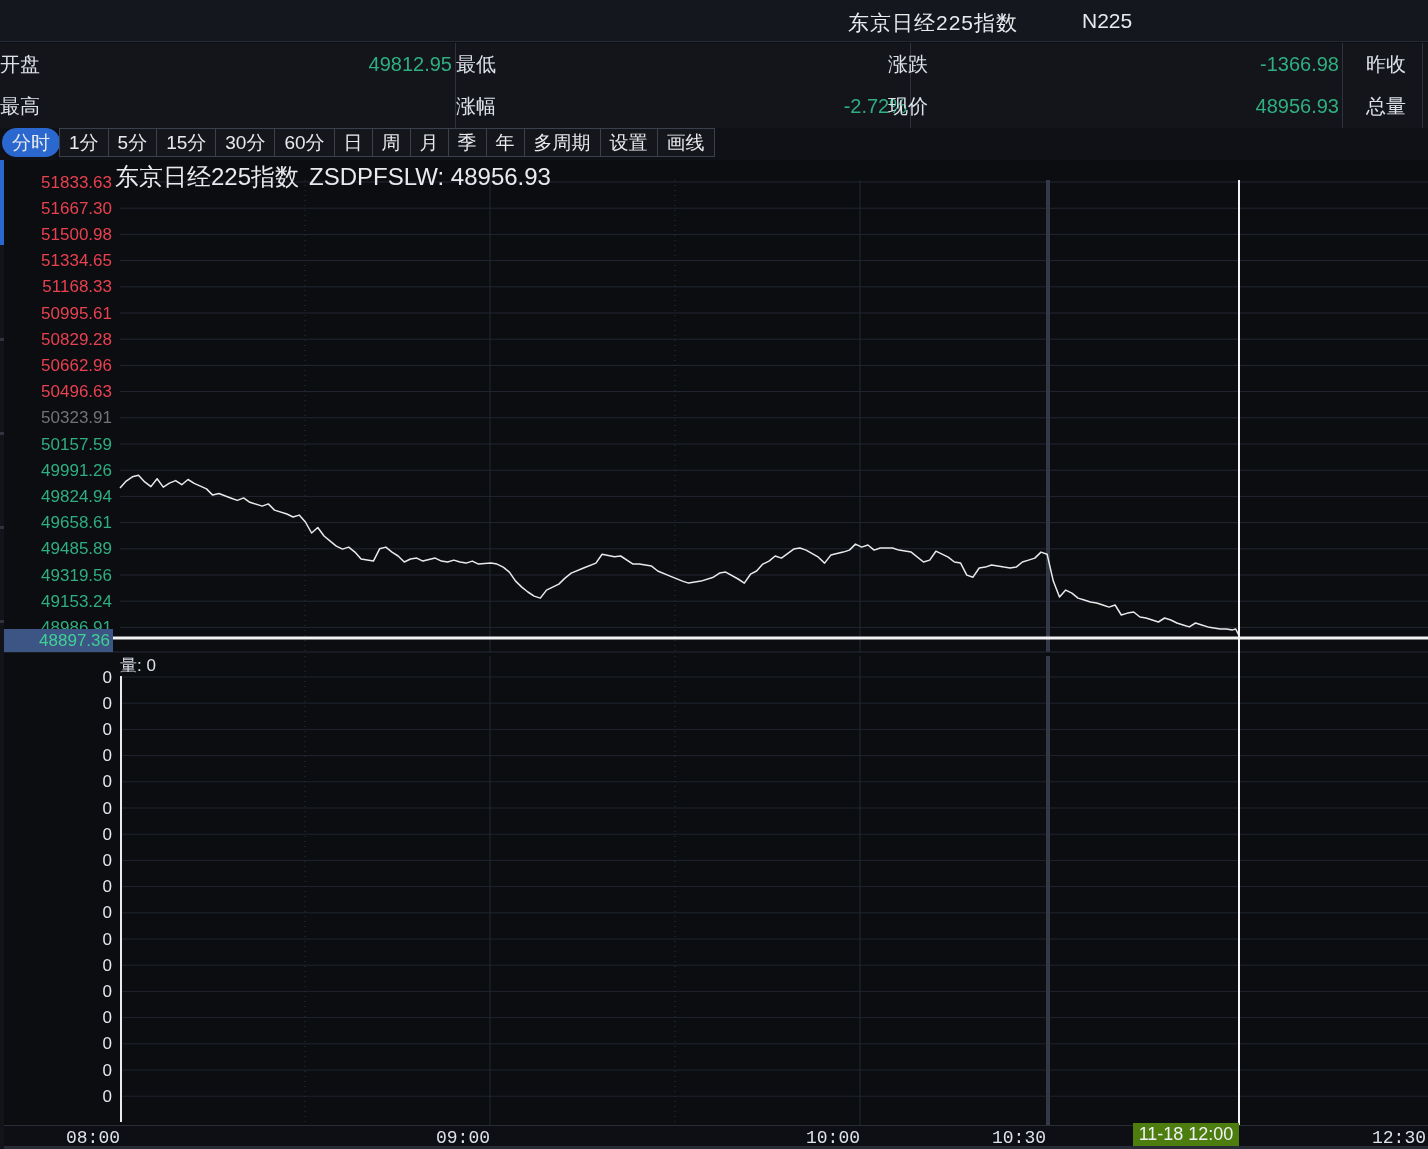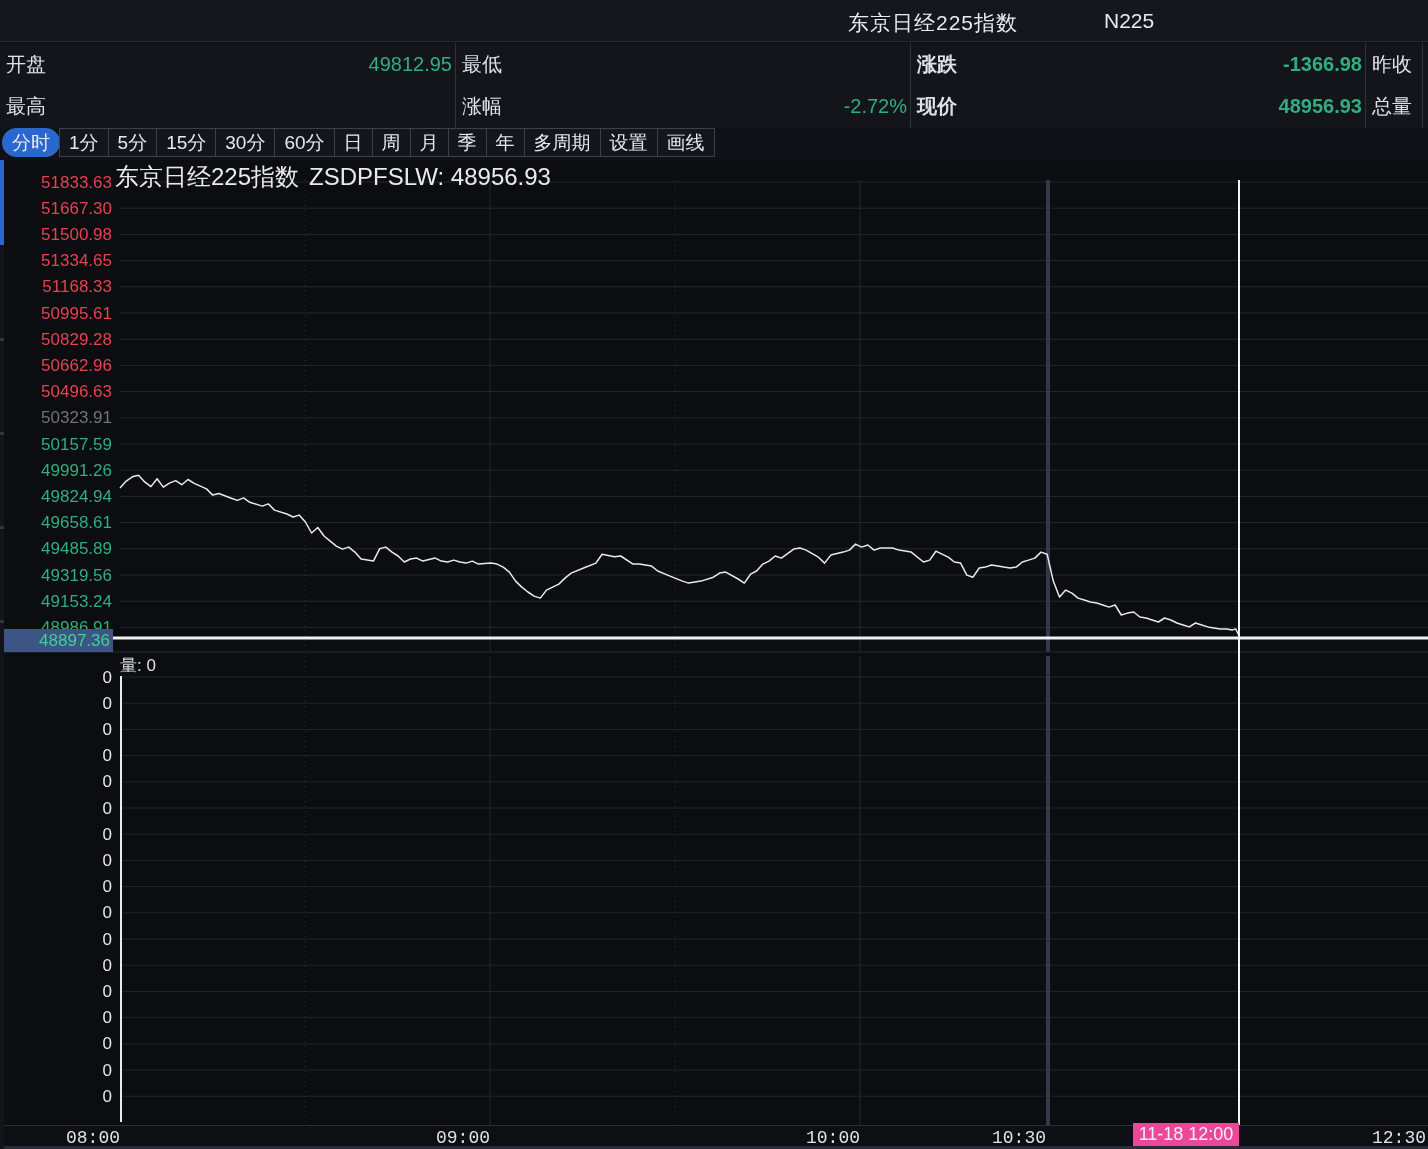--- a/index.html
+++ b/index.html
@@ -5,27 +5,27 @@
   * { margin:0; padding:0; box-sizing:border-box; }
   html,body { width:1428px; height:1149px; overflow:hidden; }
   body {
     position:relative; background:#0d0f14; color:#e8eaee;
     font-family:"Liberation Sans","DejaVu Sans",sans-serif;
   }
   
   .titlebar { position:absolute; top:0; left:0; width:1428px; height:42px;
     background:#15171e; border-bottom:1px solid #262b34; }
   .titlebar .t-name { position:absolute; left:848px; top:9px; font-size:21px; letter-spacing:1px; }
-  .titlebar .t-code { position:absolute; left:1082px; top:9px; font-size:21px;margin-left:22px; }
+  .titlebar .t-code { position:absolute; left:1082px; top:9px; font-size:21px; }
   
   .infobar { position:absolute; top:43px; left:0; width:1428px; height:85px; background:#13151b; }
   .igroup { position:absolute; top:0; height:85px; border-right:1px solid #2e3340;
     display:flex; flex-direction:column; }
   .irow { flex:1; display:flex; align-items:center; font-size:20px; }
-  .ilabel { color:#dde1e8; padding-left:6px; white-space:nowrap; }
+  .ilabel { color:#dde1e8; white-space:nowrap; }
   .ivalue { flex:1; text-align:right; padding-right:3px; color:#2fae7f; white-space:nowrap; }
   
   .tabbar { position:absolute; top:128px; left:0; width:1428px; height:32px;
     background:#0f1116; display:flex; align-items:flex-start; padding-left:2px; }
   .tab { height:29px; line-height:27px; padding:0 9px; font-size:19px; color:#e7e9ee;
     border:1px solid #3a404c; margin-left:-1px; background:#14161c; cursor:pointer; white-space:nowrap; }
   .tab:first-child { margin-left:0;border-radius:14px; }
   .tab.selected { background:#2a67cf; border-color:#2a67cf; }
   
   .chart-region { position:absolute; top:160px; left:0; width:1428px; height:989px; background:#0b0d11; }
@@ -34,21 +34,21 @@
   .overlay-title .ind { margin-left:10px; }
   .ylabel { position:absolute; width:112px; text-align:right; font-size:17px; height:19px; line-height:19px; z-index:3; }
   .ylabel.red { color:#e8414f; } .ylabel.green { color:#2fae7f; } .ylabel.white { color:#737373; }
   .vol-zero { position:absolute; width:112px; text-align:right; font-size:17px; height:19px; line-height:19px; color:#e6e9ee; z-index:3; }
   .price-tag { position:absolute; left:0; top:469px; width:113px; height:23px; background:#3c5585;
     color:#3fd192; font-size:17px; line-height:23px; text-align:right; padding-right:3px; z-index:6; }
   .vol-header { position:absolute; left:120px; top:494px; font-size:17px; color:#dde1e8; z-index:4; }
   .xaxis { position:absolute; left:0; top:965px; width:1428px; height:24px;
     background:#0d0f14; border-top:1px solid #2a2e37; z-index:4;font-family:Liberation Mono, monospace; }
   .xlabel { position:absolute; top:2px; font-size:18px; color:#dde1e8; white-space:nowrap; }
-  .date-tag { position:absolute; left:1133px; top:963px; width:106px; height:23px; background:#ec4899;
+  .date-tag { position:absolute; left:1133px; top:963px; width:106px; height:23px; background:#4d7c0f;
     color:#eef1f5; font-size:18px; line-height:23px; text-align:center; z-index:6; }
   .bottom-strip { position:absolute; left:0; top:986px; width:1428px; height:3px; background:#272c36; z-index:7; }
   
   .left-strip { position:absolute; left:0; top:0; width:4px; height:989px; background:#121419; z-index:8; }
   .left-thumb { position:absolute; left:0; top:0; width:4px; height:85px; background:#2a67cf; }
   .left-tick { position:absolute; left:0; width:4px; height:3px; background:#2e3440; }
 </style>
 </head>
 <body>
 
@@ -69,21 +69,21 @@
     </div>
     <div class="igroup" style="left: 456px; width: 455px;">
       <div class="irow">
         <span class="ilabel">最低</span>
       </div>
       <div class="irow">
         <span class="ilabel">涨幅</span>
         <span class="ivalue">-2.72%</span>
       </div>
     </div>
-    <div class="igroup" style="left: 911px; width: 455px; font-weight: bold;">
+    <div class="igroup" style="left: 888px; width: 455px;">
       <div class="irow">
         <span class="ilabel">涨跌</span>
         <span class="ivalue">-1366.98</span>
       </div>
       <div class="irow">
         <span class="ilabel">现价</span>
         <span class="ivalue">48956.93</span>
       </div>
     </div>
     <div class="igroup" style="left: 1366px; width: 57px;">

